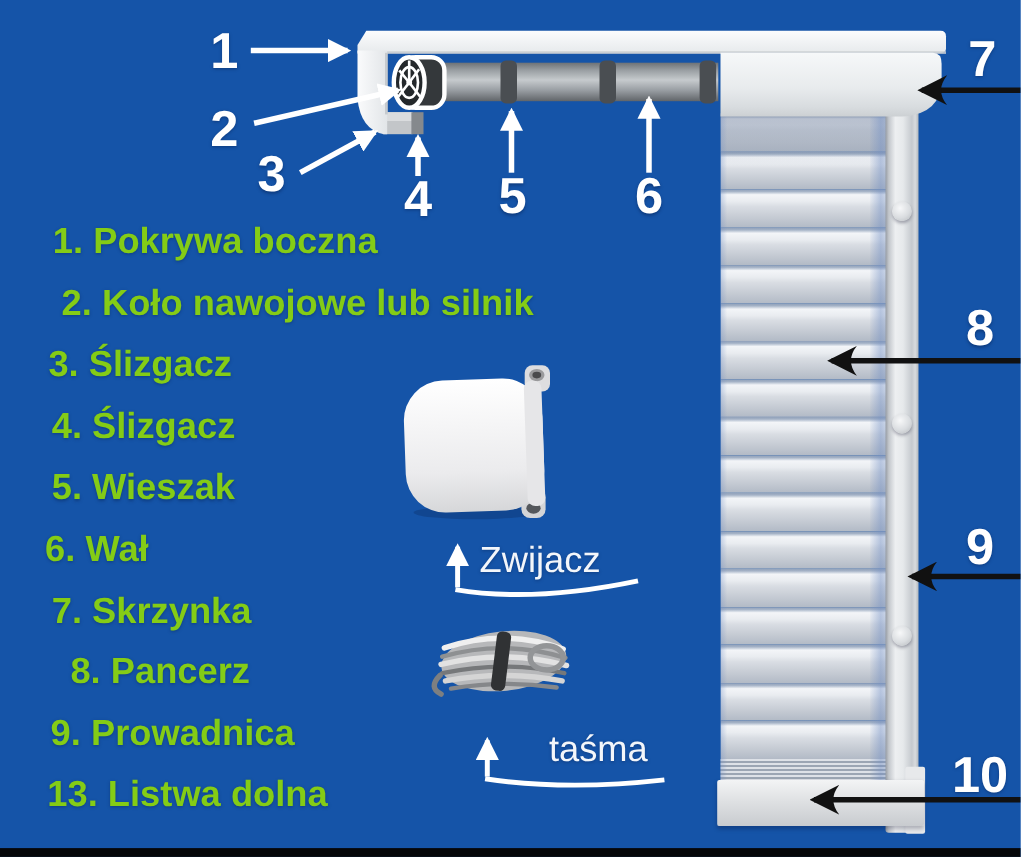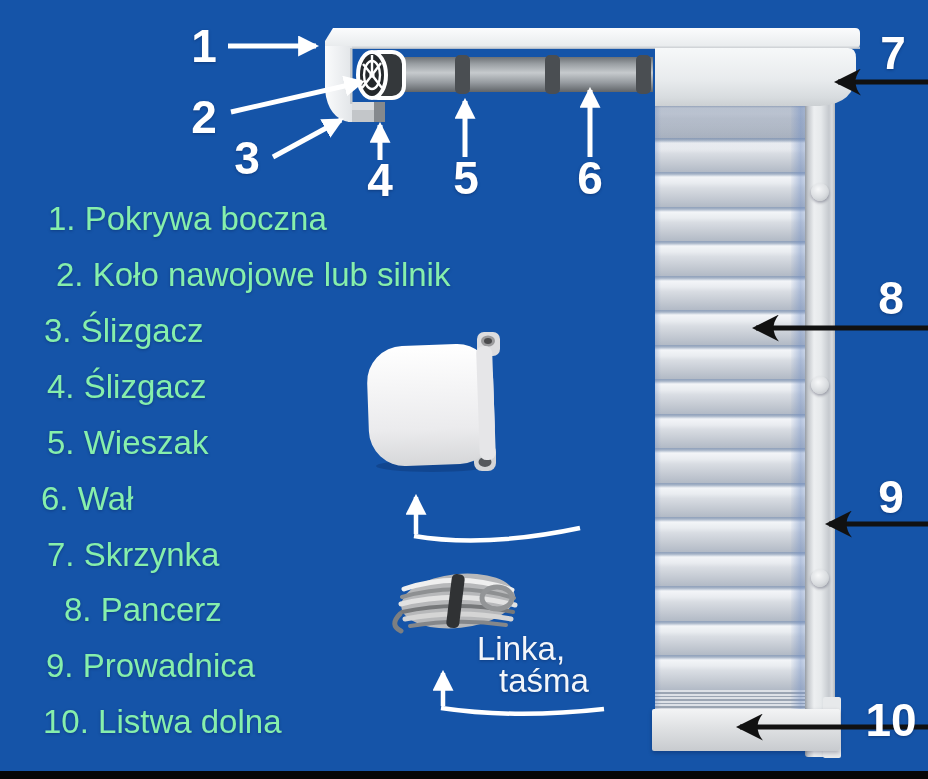--- a/index.html
+++ b/index.html
@@ -49,22 +49,22 @@
   .bottom-bar{
     left:652px;top:709px;width:188px;height:42px;
     background:linear-gradient(180deg,#f3f4f5,#dfe1e3 45%,#c8cbcf);
     border-radius:2px;box-shadow:0 2px 4px rgba(0,0,30,.25);
   }
   .bottom-strip{left:0;top:771px;width:928px;height:8px;background:#050608;}
   
   svg.overlay{position:absolute;left:0;top:0;}
   
   .part-item{
-    position:absolute;height:40px;color:#86efac;font-size:33px;line-height:38px;
-    white-space:nowrap;text-shadow:0 1px 3px rgba(0,20,60,.35);
+    position:absolute;height:40px;color:#84cc16;font-size:33px;line-height:38px;
+    white-space:nowrap;text-shadow:0 1px 3px rgba(0,20,60,.35);font-weight:bold;
   }
   .callout{
     position:absolute;transform:translate(-50%,-50%);
     color:#ffffff;font-size:46px;font-weight:bold;line-height:1;
     text-shadow:0 1px 3px rgba(0,20,60,.4);
   }
   .note-label{
     position:absolute;color:#f3f6fa;font-size:33px;line-height:34px;white-space:nowrap;
     text-shadow:0 1px 3px rgba(0,20,60,.35);
   }
@@ -243,29 +243,29 @@
   <div>
     <div class="part-item" style="left:48px;top:200px;"><span>1.</span> <span>Pokrywa boczna</span></div>
     <div class="part-item" style="left:56px;top:256px;"><span>2.</span> <span>Koło nawojowe lub silnik</span></div>
     <div class="part-item" style="left:44px;top:312px;"><span>3.</span> <span>Ślizgacz</span></div>
     <div class="part-item" style="left:47px;top:368px;"><span>4.</span> <span>Ślizgacz</span></div>
     <div class="part-item" style="left:47px;top:424px;"><span>5.</span> <span>Wieszak</span></div>
     <div class="part-item" style="left:41px;top:480px;"><span>6.</span> <span>Wał</span></div>
     <div class="part-item" style="left:47px;top:536px;"><span>7.</span> <span>Skrzynka</span></div>
     <div class="part-item" style="left:44px;top:591px;margin-left:20px;"><span>8.</span> <span>Pancerz</span></div>
     <div class="part-item" style="left:46px;top:647px;"><span>9.</span> <span>Prowadnica</span></div>
-    <div class="part-item" style="left:43px;top:703px;"><span>10.</span> <span>Listwa dolna</span></div>
+    <div class="part-item" style="left:43px;top:703px;"><span>13.</span> <span>Listwa dolna</span></div>
   </div>
 
   <div class="callout" style="left:204px;top:46px;">1</div>
   <div class="callout" style="left:204px;top:117px;">2</div>
   <div class="callout" style="left:247px;top:158px;">3</div>
   <div class="callout" style="left:380px;top:180px;">4</div>
   <div class="callout" style="left:466px;top:178px;">5</div>
   <div class="callout" style="left:590px;top:178px;">6</div>
   <div class="callout" style="left:893px;top:53px;">7</div>
   <div class="callout" style="left:891px;top:298px;">8</div>
   <div class="callout" style="left:891px;top:497px;">9</div>
-  <div class="callout" style="left:891px;top:720px;">10</div>
-
-  <div class="note-label" style="left:477px;top:632px;">Linka,</div>
+  <div class="callout" style="left:891px;top:704px;">10</div>
+
+  <div class="note-label" style="left:436px;top:492px;">Zwijacz</div>
   <div class="note-label" style="left:499px;top:664px;">taśma</div>
 </div>
 
 </body></html>

